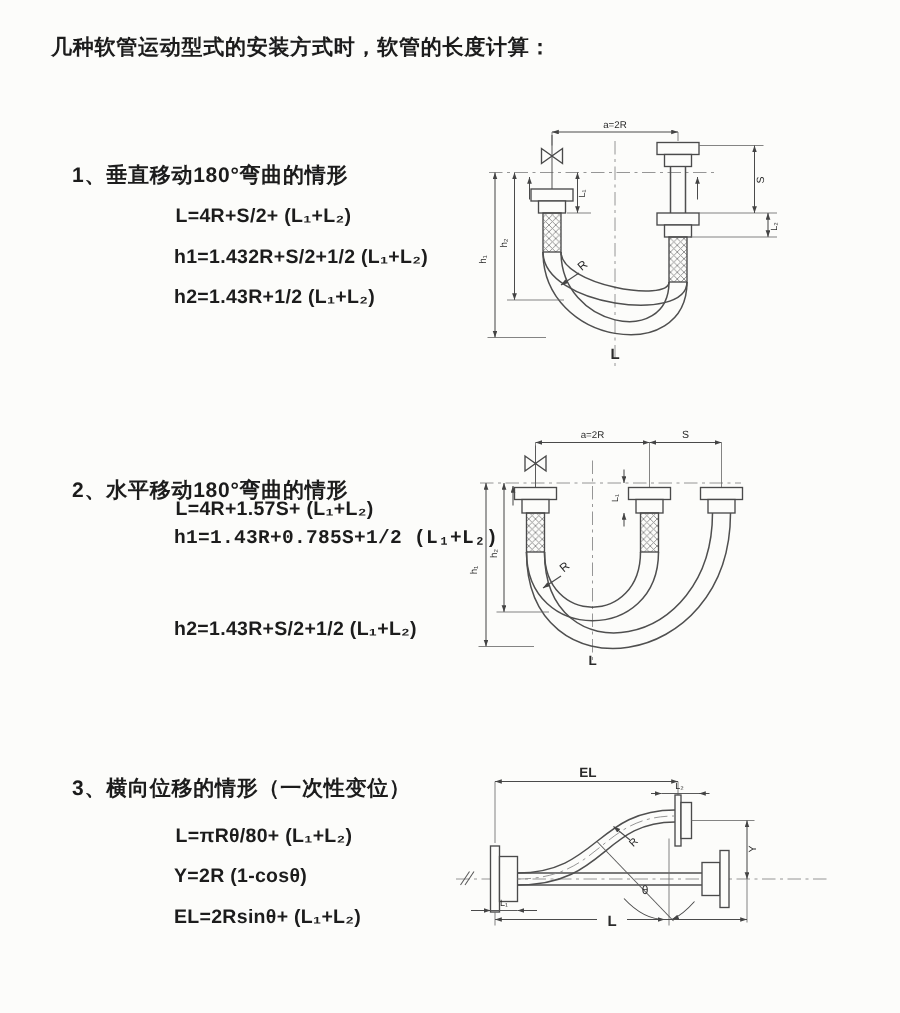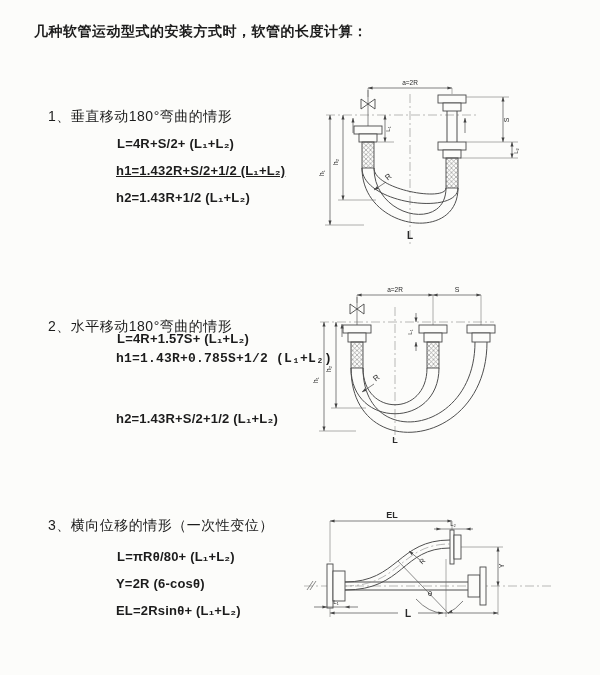--- a/index.html
+++ b/index.html
@@ -1,49 +1,49 @@
 <!DOCTYPE html>
 <html><head>
 <meta charset="utf-8">
 <style>
   html,body{margin:0;padding:0;}
   body{width:600px;height:675px;background:#fcfcfa;position:relative;overflow:hidden;
        font-family:"Liberation Sans","DejaVu Sans",sans-serif;color:#1c1c1c;}
   .abs{position:absolute;}
   .title{left:34px;top:23px;font-size:14px;font-weight:bold;letter-spacing:.5px;}
-  .heading{font-size:14px;font-weight:normal;letter-spacing:.5px;}
+  .heading{font-size:14px;font-weight:bold;letter-spacing:.5px;}
   .formula{font-size:13px;font-weight:bold;letter-spacing:.2px;font-family:"Liberation Sans","DejaVu Sans",sans-serif;padding-left:44px;}
   svg{position:absolute;overflow:visible;}
   .cl{stroke:#8a8a8a;stroke-width:.6;stroke-dasharray:9 3 2 3;fill:none;}
   .pipe{stroke:#4f4f4f;stroke-width:1;fill:none;}
   .thin{stroke:#5a5a5a;stroke-width:.7;fill:none;}
   .dim{stroke:#4a4a4a;stroke-width:.7;fill:none;}
   .ext{stroke:#6a6a6a;stroke-width:.55;fill:none;}
   .part{fill:#fcfcfa;stroke:#4a4a4a;stroke-width:.9;}
   .valve{fill:none;stroke:#4a4a4a;stroke-width:.9;}
   .dtx{fill:#2a2a2a;font-family:"Liberation Sans","DejaVu Sans",sans-serif;}
 </style>
 </head>
 <body>
 
 <div class="abs title">几种软管运动型式的安装方式时，软管的长度计算：</div>
 
 <div class="abs heading" style="left:48px;top:108px;">1、垂直移动180°弯曲的情形</div>
 <div class="abs formula" style="left:73px;top:136px;">L=4R+S/2+ (L₁+L₂)</div>
-<div class="abs formula" style="left:72px;top:163px;text-decoration:underline;">h1=1.432R+S/2+1/2 (L₁+L₂)</div>
+<div class="abs formula" style="left:72px;top:163px;">h1=1.432R+S/2+1/2 (L₁+L₂)</div>
 <div class="abs formula" style="left:72px;top:190px;text-align:center;">h2=1.43R+1/2 (L₁+L₂)</div>
 
 <div class="abs heading" style="left:48px;top:302px;margin-top:16px;">2、水平移动180°弯曲的情形</div>
 <div class="abs formula" style="left:73px;top:331px;">L=4R+1.57S+ (L₁+L₂)</div>
 <div class="abs formula" style="left:72px;top:351px;font-family:Liberation Mono, monospace;">h1=1.43R+0.785S+1/2 (L₁+L₂)</div>
 <div class="abs formula" style="left:72px;top:386px;margin-top:25px;">h2=1.43R+S/2+1/2 (L₁+L₂)</div>
 
 <div class="abs heading" style="left:48px;top:517px;">3、横向位移的情形（一次性变位）</div>
 <div class="abs formula" style="left:73px;top:549px;">L=πRθ/80+ (L₁+L₂)</div>
-<div class="abs formula" style="left:72px;top:576px;">Y=2R (6-cosθ)</div>
+<div class="abs formula" style="left:72px;top:576px;">Y=2R (1-cosθ)</div>
 <div class="abs formula" style="left:72px;top:603px;">EL=2Rsinθ+ (L₁+L₂)</div>
 
 <svg style="left:312px;top:78px;" width="215" height="178" viewBox="0 0 215 178">
   <defs>
     <marker id="a1" markerWidth="7" markerHeight="5" refX="6.5" refY="2.25" orient="auto-start-reverse">
       <path d="M0,0 L6.5,2.25 L0,4.5 Z" fill="#444"></path>
     </marker>
     <pattern id="hp1" width="4.5" height="4.5" patternUnits="userSpaceOnUse">
       <path d="M0,4.5 L4.5,0 M0,0 L4.5,4.5" stroke="#8a8a8a" stroke-width=".6"></path>
     </pattern>

